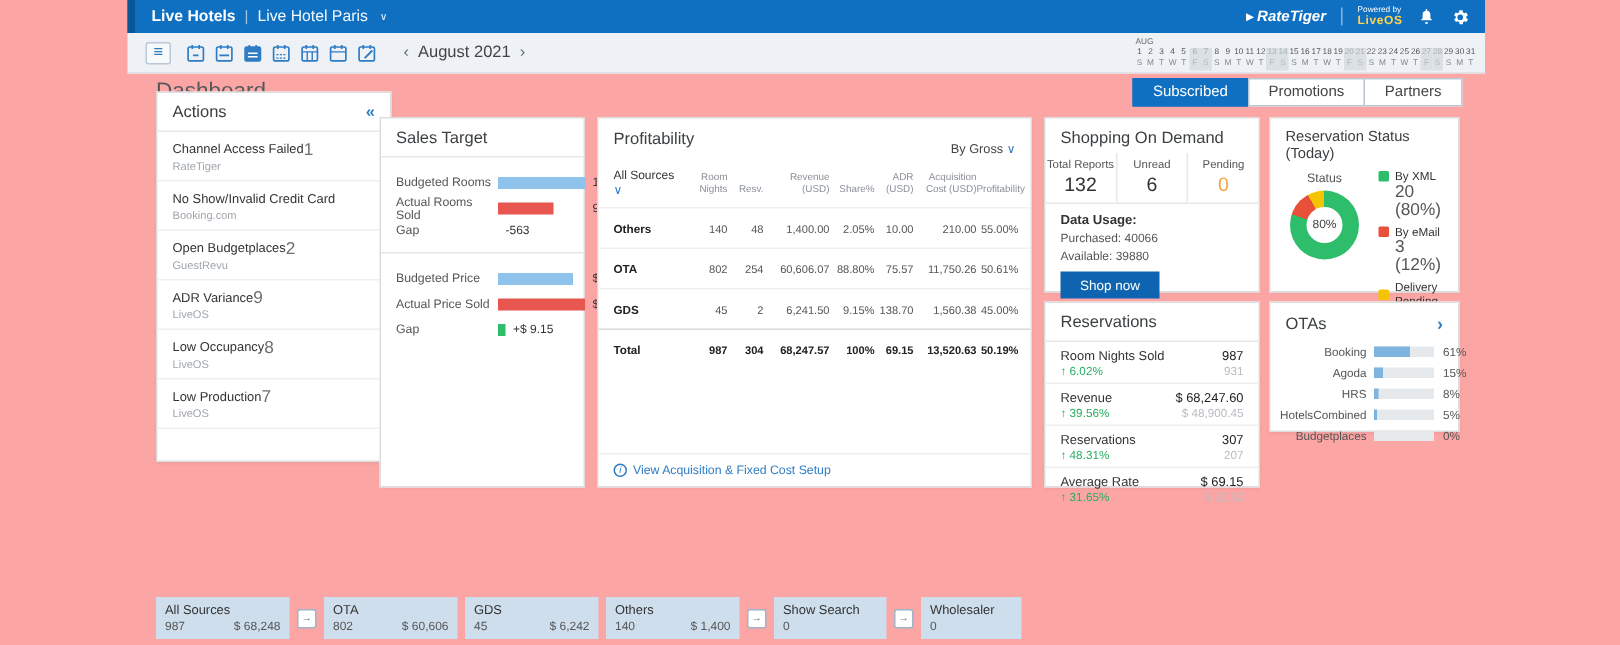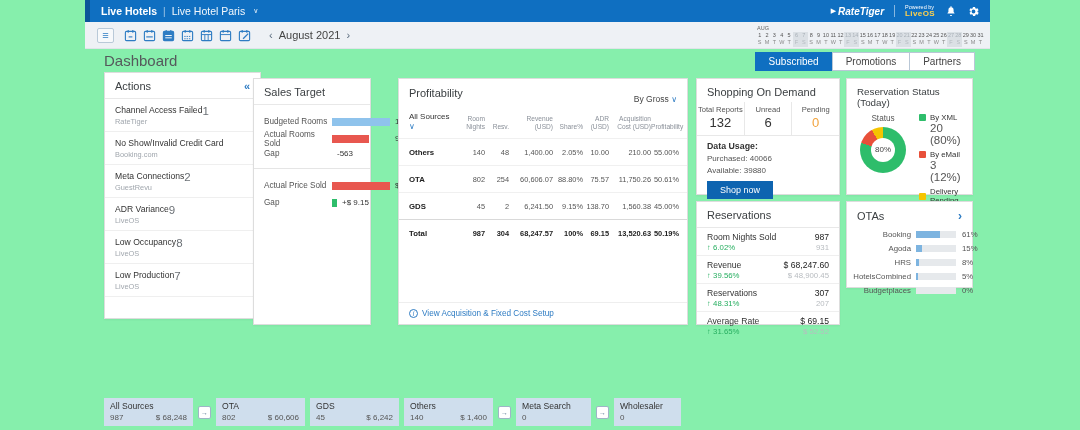--- a/index.html
+++ b/index.html
@@ -1,17 +1,17 @@
 <!DOCTYPE html>
 <html style="--accent: #0f6fc1; --positive: #27ae60; --warning: #f2a33c; --bar-blue: #8fc3ec; --bar-red: #e8574f; --bar-green: #2ebd6b;"><head>
 <meta charset="utf-8">
 <style>
   * { margin:0; padding:0; box-sizing:border-box; }
   html,body { background:#fff; }
-  .stage { position:relative; width:1080px; height:430px; background:#86efac; overflow:hidden;
+  .stage { position:relative; width:1080px; height:430px; background:#fca5a5; overflow:hidden;
            font-family:"Liberation Sans","DejaVu Sans",sans-serif; color:#333; }
   .app { position:absolute; left:85px; top:0; width:905px; height:430px; }
 
   
   .topbar { position:absolute; left:0; top:0; width:100%; height:22px; background:var(--accent,#0f6fc1);
             display:flex; align-items:center; justify-content:space-between; padding:0 10px 0 16px; color:#fff; }
   .topbar-accent { position:absolute; left:0; top:0; width:5px; height:22px; background:#0a5598; }
   .brand-group { display:flex; align-items:center; gap:6px; }
   .brand { font-size:10.5px; font-weight:bold; }
   .sep { opacity:.6; font-size:10px; }
@@ -48,22 +48,22 @@
   .pagehead h1 { font-size:15px; font-weight:400; color:#55595c; }
   .tabs { display:flex; }
   .tab { font-size:10px; padding:3px 13px; border:1px solid #b9c7d6; background:#fff; color:#444; margin-left:-1px;
          font-family:inherit; cursor:pointer; }
   .tab.active { background:var(--accent,#0f6fc1); color:#fff; border-color:var(--accent,#0f6fc1); }
 
   
   .panel { position:absolute; background:#fff; border:1px solid #ddd; box-shadow:0 1px 2px rgba(0,0,0,.05); }
   .panel-title { font-size:11px; color:#3c4043; }
   .title-row { display:flex; justify-content:space-between; align-items:center; padding:7px 10px 6px; border-bottom:1px solid #e8e8e8; }
-  #panel-actions { left:19px; top:72px; width:157px; height:247px; }
-  #panel-sales { left:168px; top:78px; width:118px; height:247px; }
+  #panel-actions { left:19px; top:61px; width:157px; height:247px; }
+  #panel-sales { left:168px; top:78px; width:137px; height:247px; }
   #panel-profit { left:313px; top:78px; width:290px; height:247px; }
   #panel-shopping { left:611px; top:78px; width:144px; height:117px; }
   #panel-reservations { left:611px; top:201px; width:144px; height:124px; }
   #panel-status { left:761px; top:78px; width:127px; height:117px; }
   #panel-otas { left:761px; top:201px; width:127px; height:87px; }
 
   
   .collapse { color:#2e7cc3; font-size:11px; font-weight:bold; cursor:pointer; }
   .action-item { display:flex; align-items:flex-start; padding:6px 10px 5px; border-bottom:1px solid #efefef; cursor:pointer; }
   .ai-label { font-size:8.6px; color:#333; }
@@ -419,21 +419,21 @@
         </div>
           <div class="action-item">
           <span>
             <div class="ai-label">No Show/Invalid Credit Card</div>
             <div class="ai-src">Booking.com</div>
           </span>
           <span class="ai-count"></span>
         </div>
           <div class="action-item">
           <span>
-            <div class="ai-label">Meta Connections</div>
+            <div class="ai-label">Open Budgetplaces</div>
             <div class="ai-src">GuestRevu</div>
           </span>
           <span class="ai-count">2</span>
         </div>
           <div class="action-item">
           <span>
             <div class="ai-label">ADR Variance</div>
             <div class="ai-src">LiveOS</div>
           </span>
           <span class="ai-count">9</span>
@@ -473,20 +473,27 @@
             <span class="st-fill bar-red" style="width: 63%;"></span>
           </span>
           <span class="st-val">987</span>
         </div>
           <div class="st-row">
           <span class="st-label">Gap</span>
           <span class="st-barbox" style="width: 0px;">
             <span class="st-fill bar-none" style="width: 0%;"></span>
           </span>
           <span class="st-val">-563</span>
+        </div>
+          <div class="st-row">
+          <span class="st-label">Budgeted Price</span>
+          <span class="st-barbox" style="width: 58px;">
+            <span class="st-fill bar-blue" style="width: 86%;"></span>
+          </span>
+          <span class="st-val">$ 60.00</span>
         </div>
           <div class="st-row">
           <span class="st-label">Actual Price Sold</span>
           <span class="st-barbox" style="width: 58px;">
             <span class="st-fill bar-red" style="width: 100%;"></span>
           </span>
           <span class="st-val">$ 69.15</span>
         </div>
           <div class="st-row">
           <span class="st-label">Gap</span>
@@ -768,21 +775,21 @@
             <span>140</span>
             <span>$ 1,400</span>
           </div>
         </div>
         <span class="strip-ic">
             <span>→</span>
           </span>
       </div>
         <div class="strip-item">
         <div class="strip-card">
-          <div class="sc-label">Meta Search</div>
+          <div class="sc-label">Show Search</div>
           <div class="sc-row">
             <span>0</span>
             <span></span>
           </div>
         </div>
         <span class="strip-ic">
             <span>→</span>
           </span>
       </div>
         <div class="strip-item">

